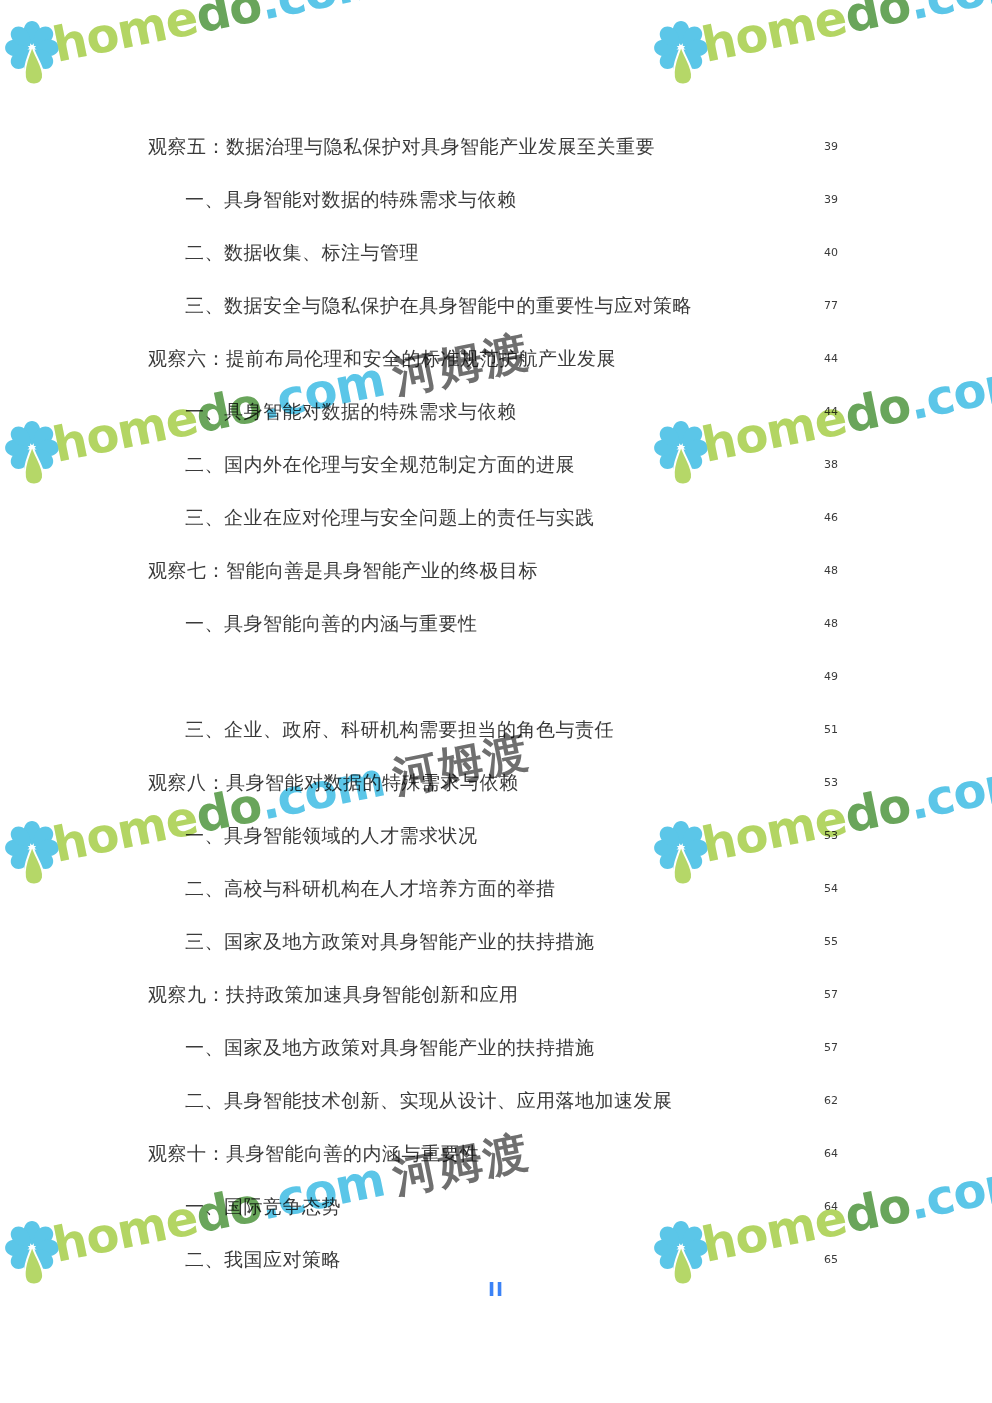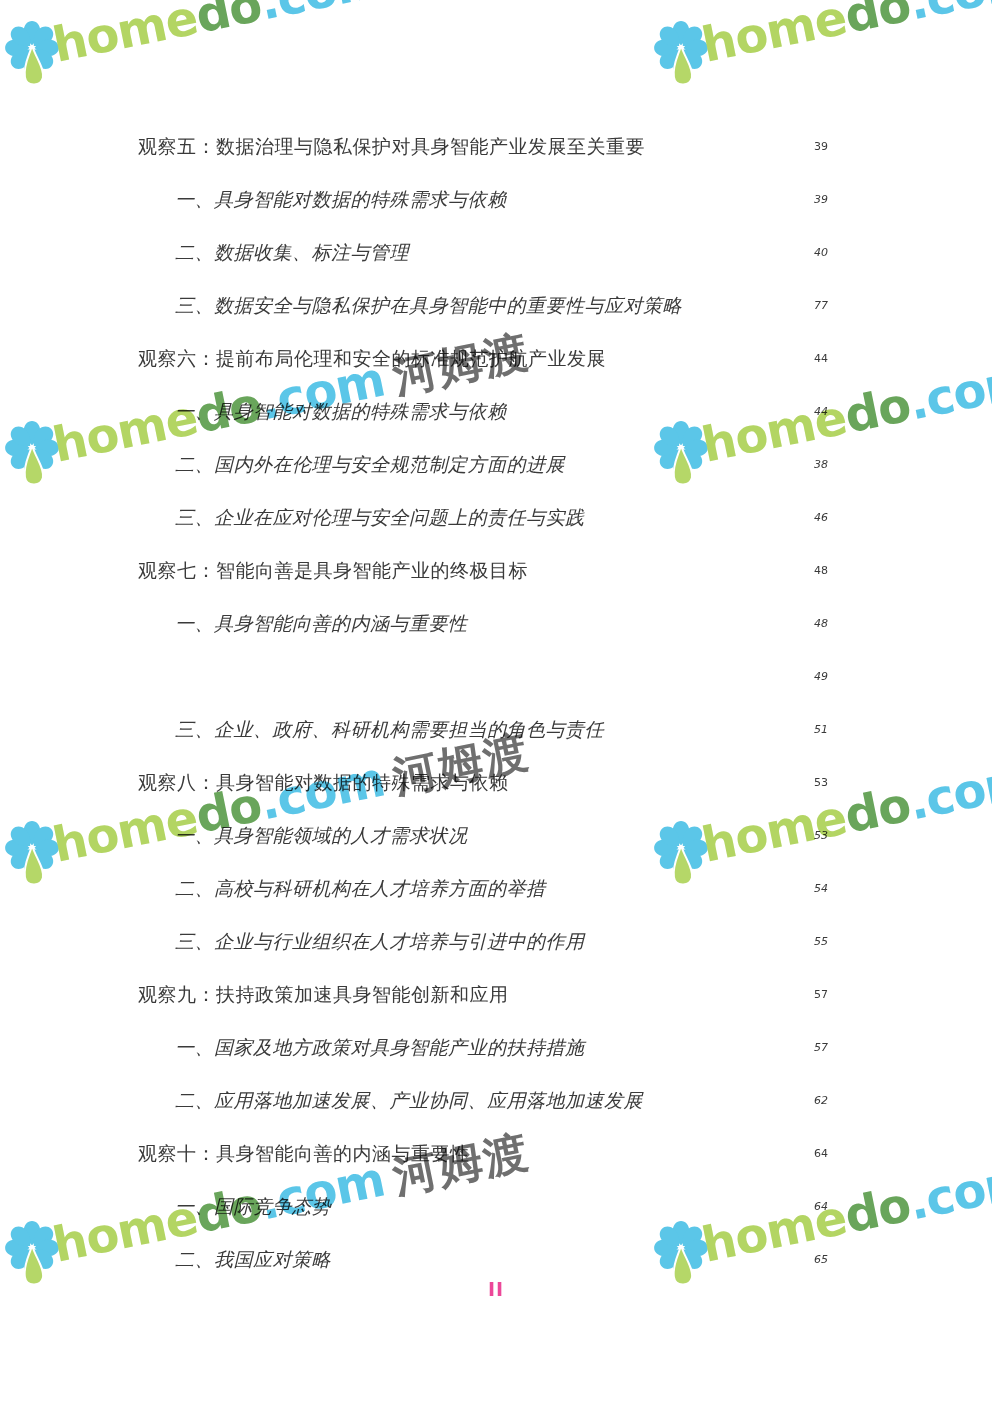--- a/index.html
+++ b/index.html
@@ -7,40 +7,40 @@
     --wm-home:#b3d563; --wm-do:#69a55b; --wm-tld:#5bc6e8; --wm-cn:#6f6f6f;
     --toc-text:#3a3a3a; --dot:#474747;
   }
   html,body{margin:0;padding:0;background:#fff;}
   .page{
     position:relative; width:992px; height:1403px; background:#fff;
     overflow:hidden; font-family:"DejaVu Sans","Liberation Sans",sans-serif;
   }
   
   .toc{
-    position:absolute; left:138px; top:133px; width:690px;
+    position:absolute; left:148px; top:133px; width:690px;
   }
   .toc-row{
     height:53px; display:flex; align-items:flex-start; line-height:26px;
     color:var(--toc-text); font-size:19px; cursor:pointer;
   }
-  .toc-row.lvl2{ padding-left:37px;font-style:italic; }
+  .toc-row.lvl2{ padding-left:37px; }
   .toc-label{ white-space:nowrap; letter-spacing:0.5px; }
   .toc-leader{
     flex:1 1 auto; height:26px; margin:0 2px 0 6px; min-width:10px;
     background-image:radial-gradient(circle,var(--dot) 1.25px,transparent 1.5px);
     background-size:6.8px 26px; background-repeat:repeat-x;
     background-position:left 0 bottom -16px;
   }
   .toc-row.gap .toc-leader{ margin-left:36px; }
   .toc-page{ font-size:11px; line-height:27px; }
   
   .footer{
     position:absolute; left:0; top:1278px; width:100%; text-align:center;
-    font-size:19px; font-weight:bold; color:#ec4899; letter-spacing:1px;
+    font-size:19px; font-weight:bold; color:#3b82f6; letter-spacing:1px;
   }
   
   .wm-layer{
     position:absolute; inset:0; pointer-events:none; mix-blend-mode:multiply;
   }
   .wm{ position:absolute; width:620px; height:200px; }
   .wm svg{ position:absolute; left:0; top:24px; }
   .wm-text{
     position:absolute; left:56px; top:24px; height:58px; line-height:56px;
     white-space:nowrap; font-weight:bold; font-size:48px; letter-spacing:-1px;
@@ -125,36 +125,36 @@
     <span class="toc-label">一、具身智能领域的人才需求状况</span>
     <span class="toc-leader"></span>
     <span class="toc-page">53</span>
   </div>
       <div class="toc-row lvl2">
     <span class="toc-label">二、高校与科研机构在人才培养方面的举措</span>
     <span class="toc-leader"></span>
     <span class="toc-page">54</span>
   </div>
       <div class="toc-row lvl2 gap">
-    <span class="toc-label">三、企业与行业组织在人才培养与引进中的作用</span>
+    <span class="toc-label">三、国家及地方政策对具身智能产业的扶持措施</span>
     <span class="toc-leader"></span>
     <span class="toc-page">55</span>
   </div>
       <div class="toc-row lvl1 gap">
     <span class="toc-label">观察九：扶持政策加速具身智能创新和应用</span>
     <span class="toc-leader"></span>
     <span class="toc-page">57</span>
   </div>
       <div class="toc-row lvl2 gap">
     <span class="toc-label">一、国家及地方政策对具身智能产业的扶持措施</span>
     <span class="toc-leader"></span>
     <span class="toc-page">57</span>
   </div>
       <div class="toc-row lvl2">
-    <span class="toc-label">二、应用落地加速发展、产业协同、应用落地加速发展</span>
+    <span class="toc-label">二、具身智能技术创新、实现从设计、应用落地加速发展</span>
     <span class="toc-leader"></span>
     <span class="toc-page">62</span>
   </div>
       <div class="toc-row lvl1 gap">
     <span class="toc-label">观察十：具身智能向善的内涵与重要性</span>
     <span class="toc-leader"></span>
     <span class="toc-page">64</span>
   </div>
       <div class="toc-row lvl2">
     <span class="toc-label">一、国际竞争态势</span>

